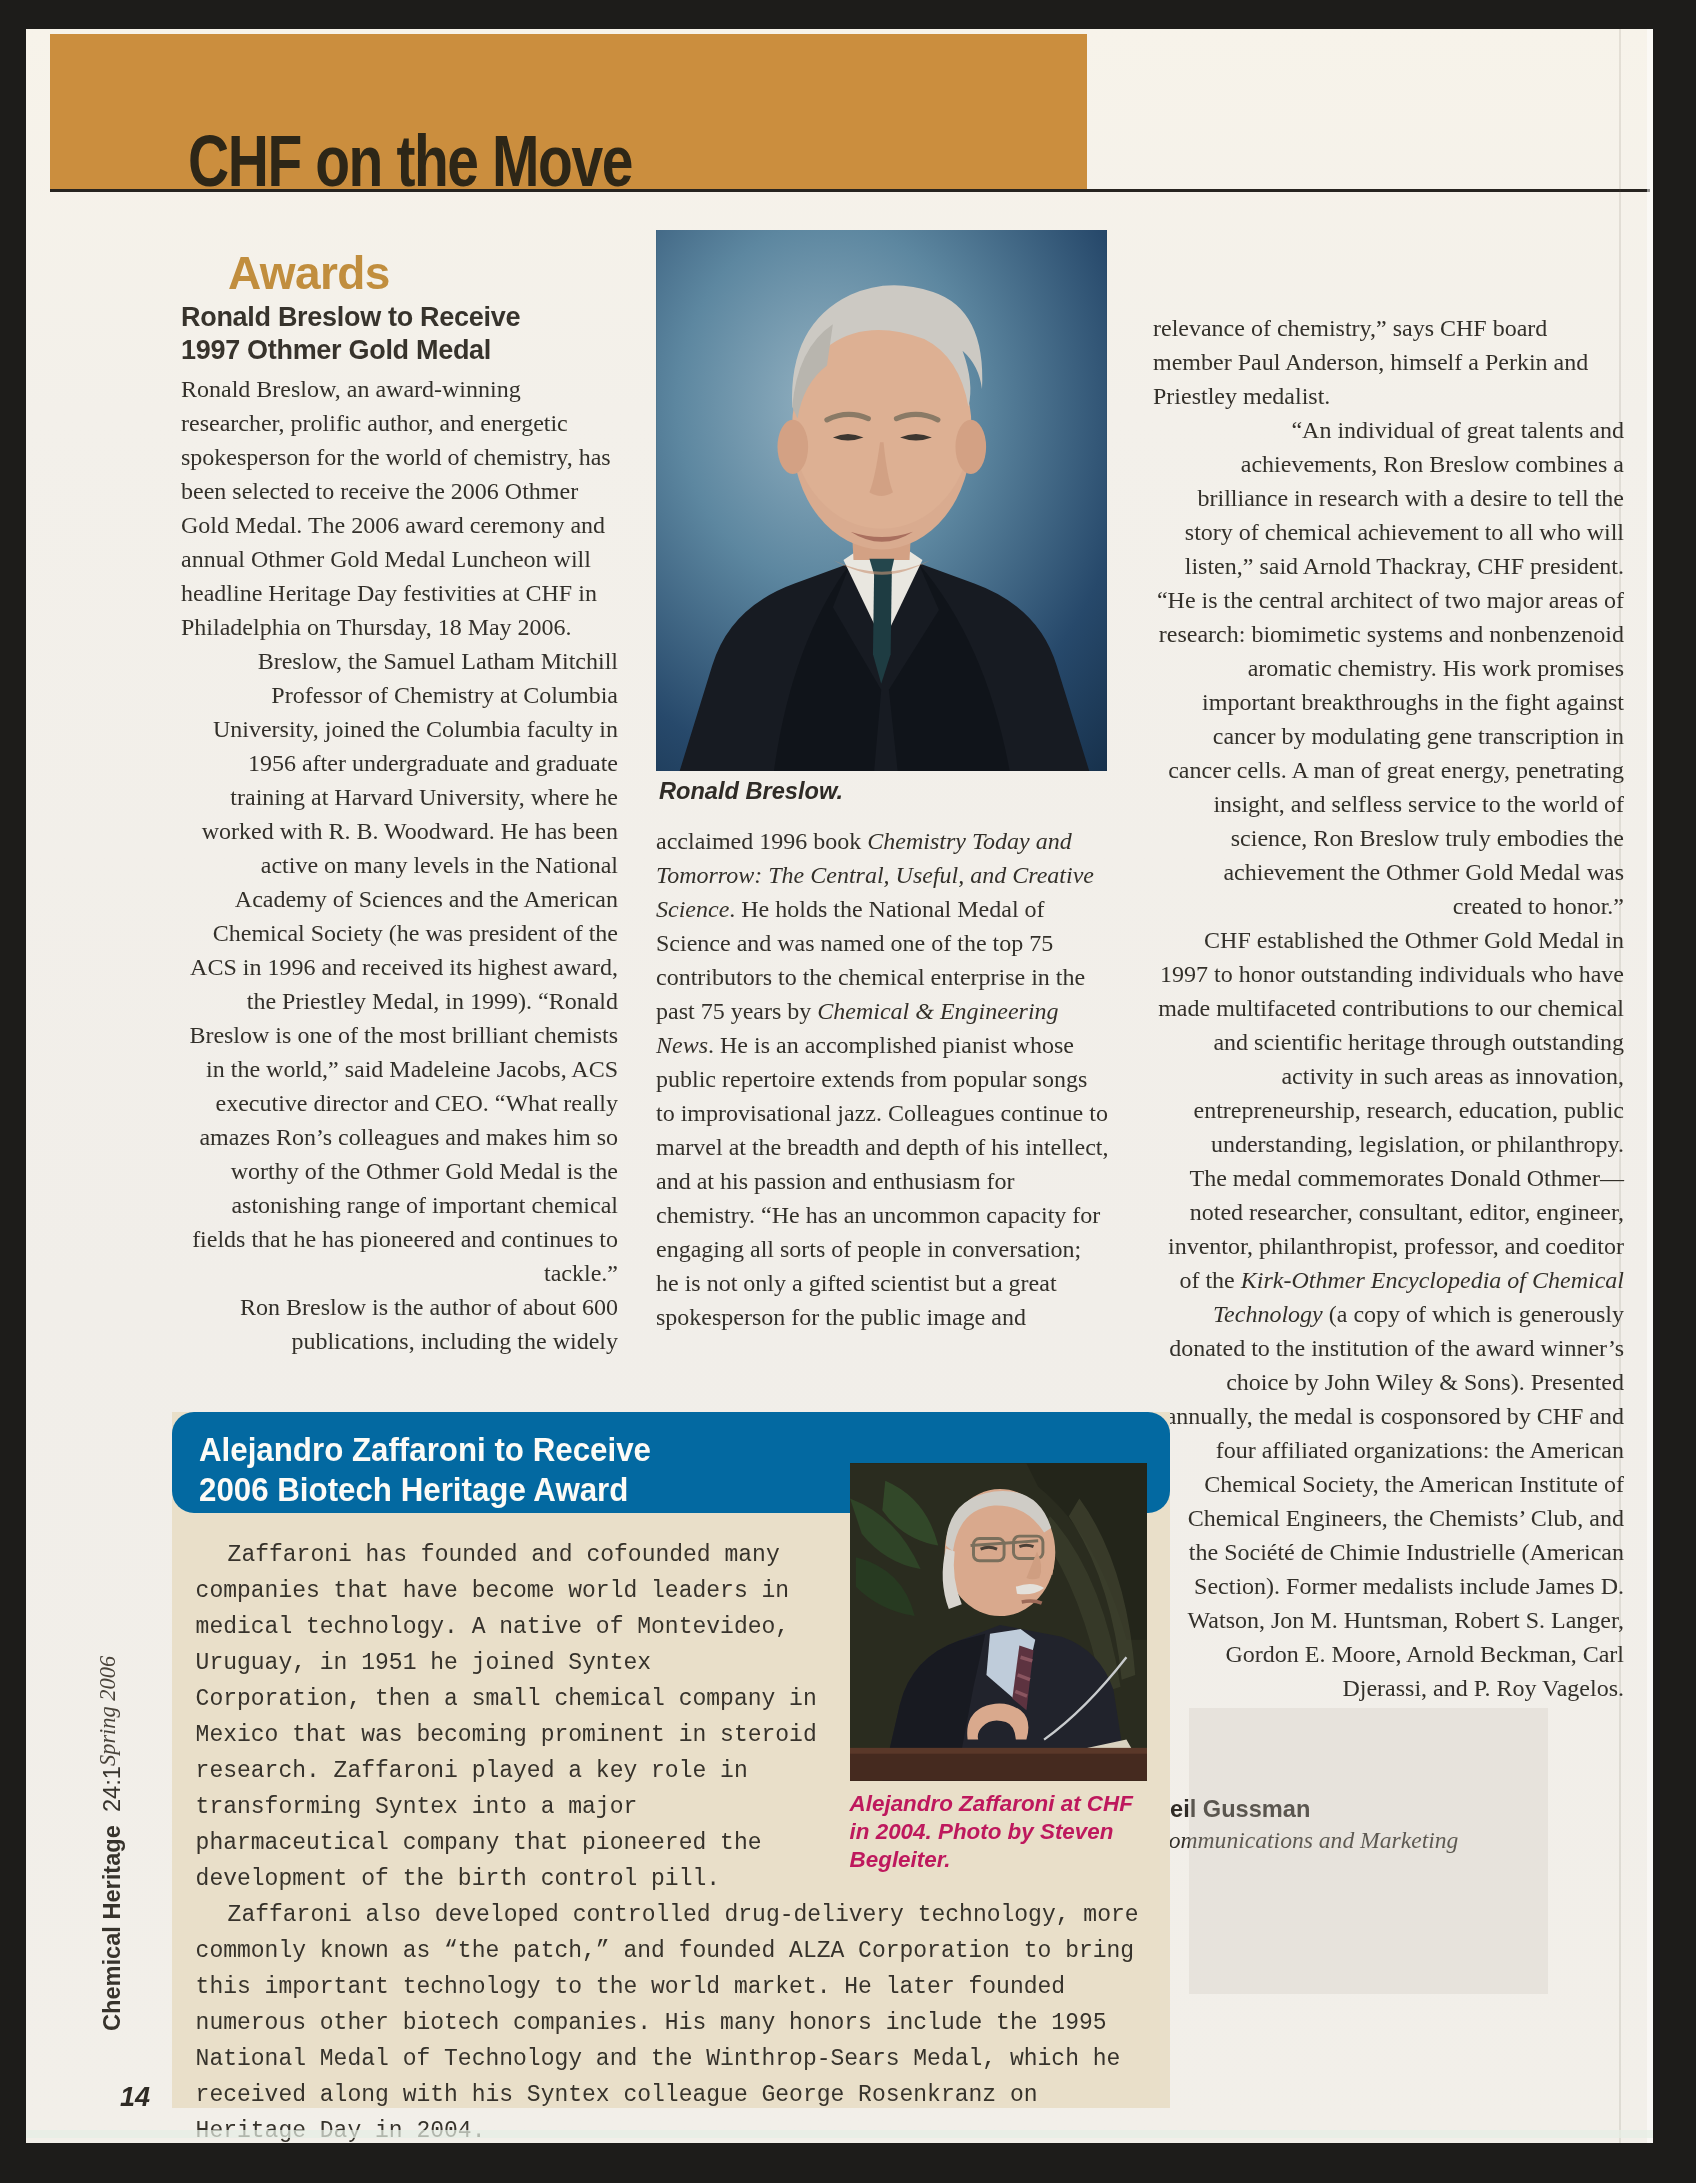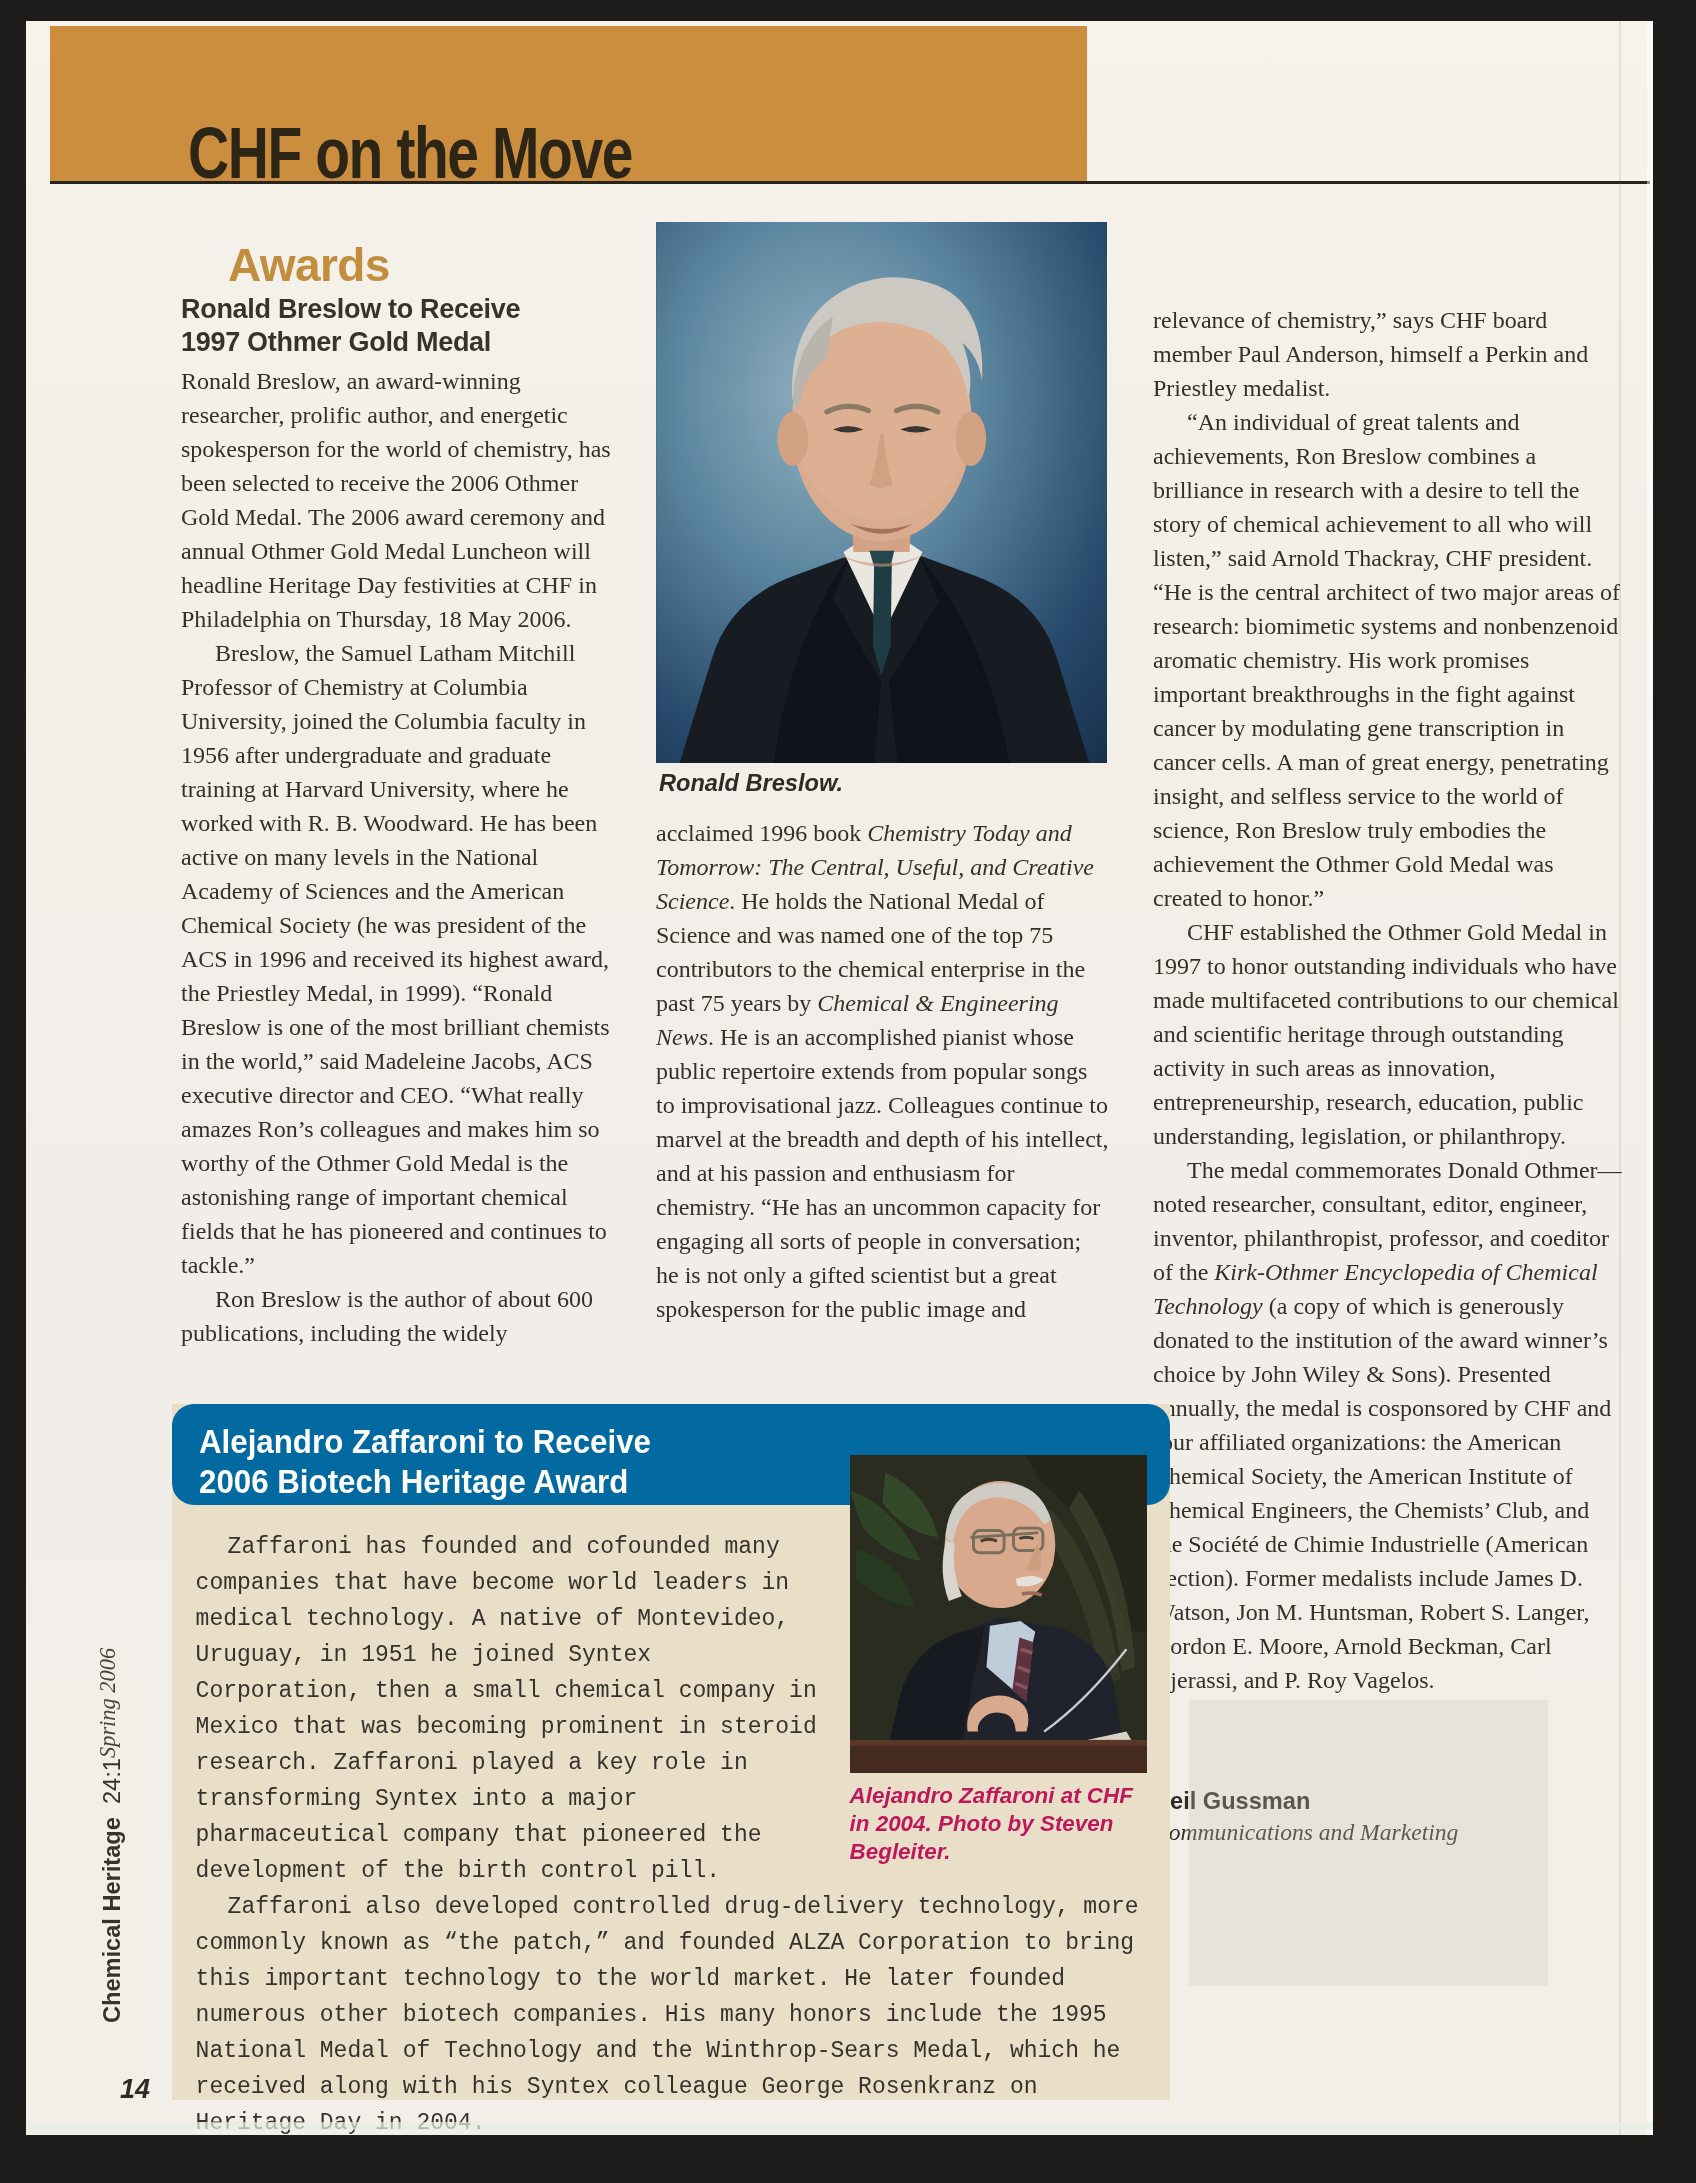--- a/index.html
+++ b/index.html
@@ -4,21 +4,21 @@
 <style>
   html,body{margin:0;padding:0;}
   body{
     width:1696px;height:2183px;position:relative;
     background:#1d1c1a;
     font-family:"Liberation Serif",serif;
     -webkit-font-smoothing:antialiased;
   }
   .abs{position:absolute;}
   #page{
-    left:26px;top:21px;width:1627px;height:2114px;
+    left:26px;top:29px;width:1627px;height:2114px;
     background:linear-gradient(180deg,#f7f3ea 0%,#f3f0ea 18%,#f1eee9 60%,#f2efe9 100%);
   }
   
   #banner{
     left:24px;top:4.7px;width:1037px;height:155px;
     background:#cb8e3e;
   }
   #banner-title{
     position:absolute;left:138px;bottom:-8.2px;
     font-family:"Liberation Sans",sans-serif;
@@ -35,21 +35,21 @@
     font-size:22.4px;color:#49433a;white-space:nowrap;
     transform:rotate(-90deg);transform-origin:left top;
   }
   #side-issue{left:69px;top:1737px;font-style:italic;font-family:"Liberation Serif",serif;}
   #side-journal{left:73px;top:2002px;font-family:"Liberation Sans",sans-serif;font-weight:700;color:#37332c;font-size:23.6px;}
   #side-journal .vol{font-weight:400;}
   #page-number{left:94px;top:2053px;font-family:"Liberation Sans",sans-serif;font-weight:700;font-size:27px;color:#2e2a24;font-style:italic;}
   
   .serif-col{font-size:24px;line-height:34px;color:#33302a;}
   .serif-col p{margin:0;}
-  .serif-col p.ind{text-indent:34px;}
+  .serif-col p.ind{text-indent:34px;text-align:right;}
   #col-left{left:155px;top:343px;width:437px;}
   #awards-title{
     left:155px;top:217px;
     font-family:Liberation Sans, sans-serif;font-weight:700;
     font-size:46px;color:#c18e3e;letter-spacing:-0.6px;margin-left:47px;
   }
   #article-head{
     left:155px;top:272px;
     font-family:"Liberation Sans",sans-serif;font-weight:700;
     font-size:27px;line-height:33px;color:#37332c;letter-spacing:-0.3px;

